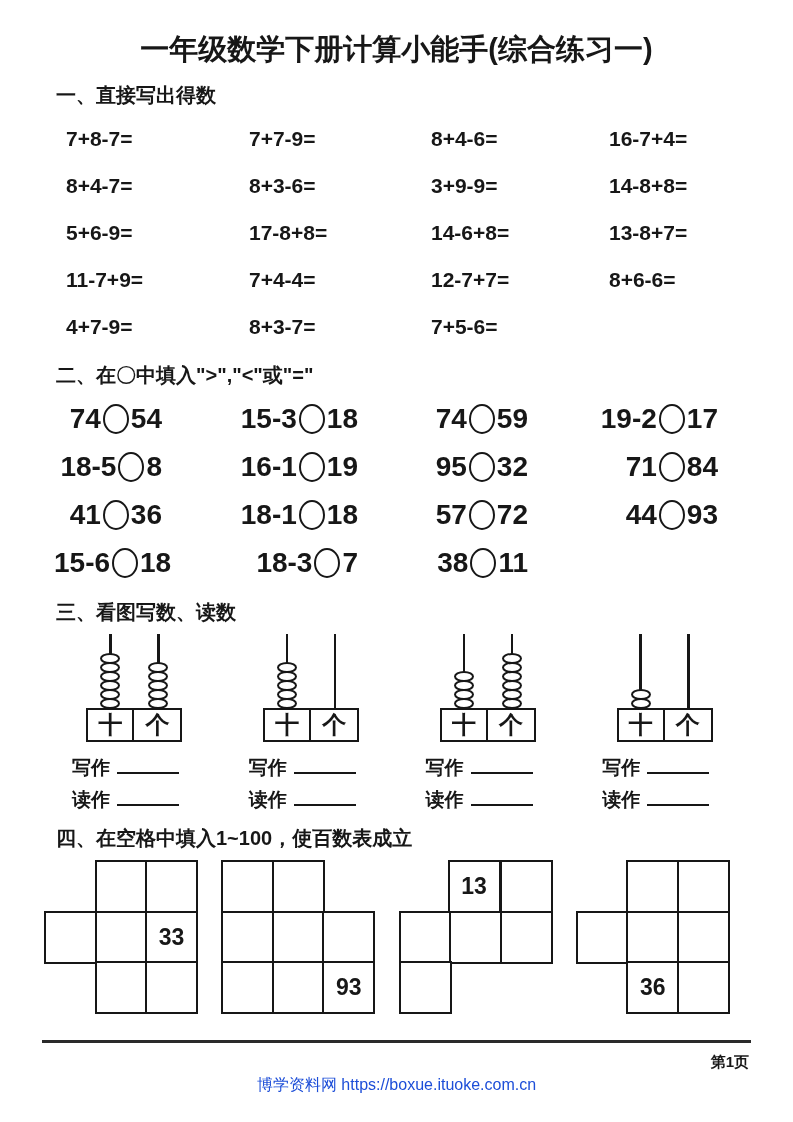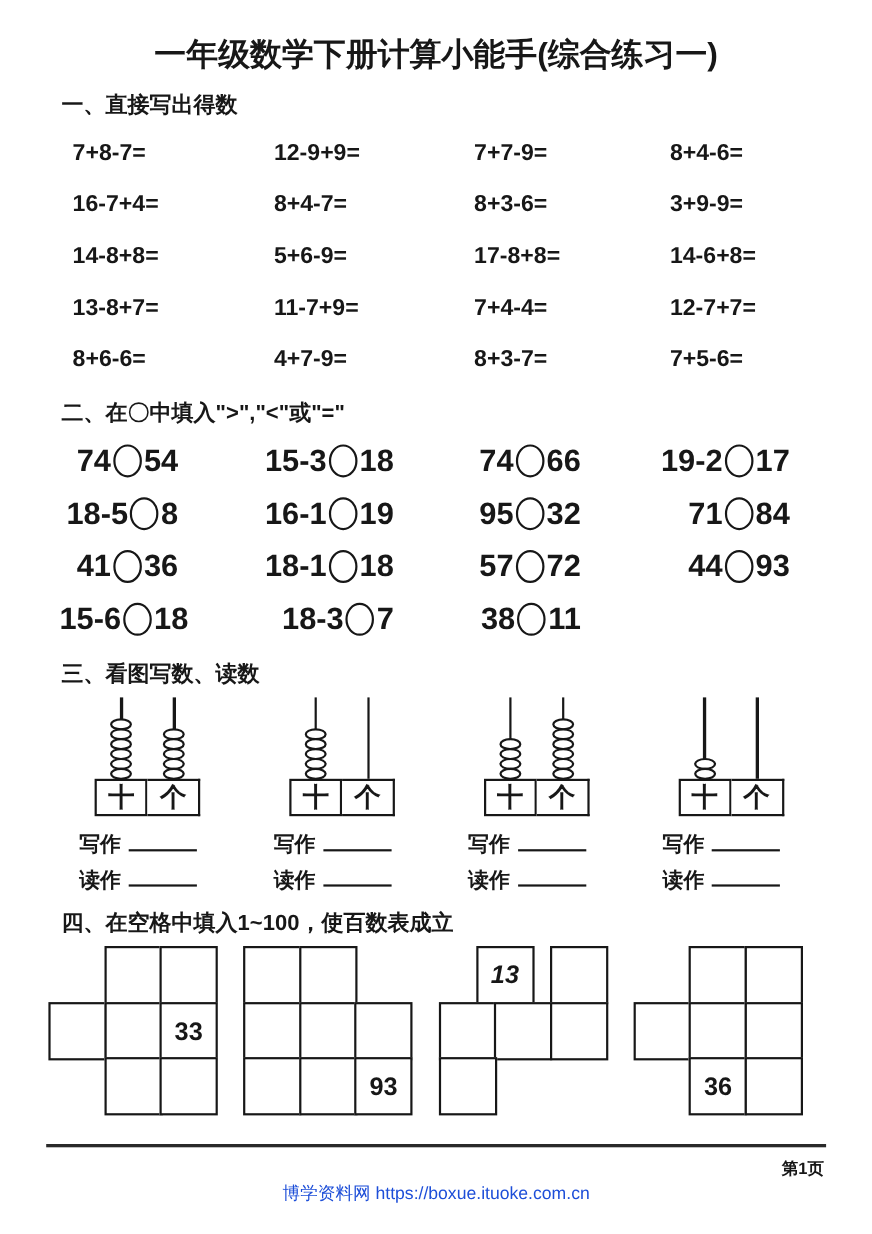--- a/index.html
+++ b/index.html
@@ -47,21 +47,20 @@
 <body>
 
 <div class="page">
 
   <h1 class="title">一年级数学下册计算小能手(综合练习一)</h1>
 
 
   <div class="sec-heading">一、直接写出得数</div>
   <div class="calc-grid">
     <div class="calc-cell">7+8-7=</div>
-    <div class="calc-cell">12-9+9=</div>
     <div class="calc-cell">7+7-9=</div>
     <div class="calc-cell">8+4-6=</div>
     <div class="calc-cell">16-7+4=</div>
     <div class="calc-cell">8+4-7=</div>
     <div class="calc-cell">8+3-6=</div>
     <div class="calc-cell">3+9-9=</div>
     <div class="calc-cell">14-8+8=</div>
     <div class="calc-cell">5+6-9=</div>
     <div class="calc-cell">17-8+8=</div>
     <div class="calc-cell">14-6+8=</div>
@@ -72,21 +71,21 @@
     <div class="calc-cell">8+6-6=</div>
     <div class="calc-cell">4+7-9=</div>
     <div class="calc-cell">8+3-7=</div>
     <div class="calc-cell">7+5-6=</div>
   </div>
 
   <div class="sec-heading">二、在〇中填入"&gt;","&lt;"或"="</div>
   <div class="cmp-grid">
     <div class="cmp-cell"><span>74</span><span class="cmp-circle"></span><span>54</span></div>
     <div class="cmp-cell"><span>15-3</span><span class="cmp-circle"></span><span>18</span></div>
-    <div class="cmp-cell"><span>74</span><span class="cmp-circle"></span><span>66</span></div>
+    <div class="cmp-cell"><span>74</span><span class="cmp-circle"></span><span>59</span></div>
     <div class="cmp-cell"><span>19-2</span><span class="cmp-circle"></span><span>17</span></div>
     <div class="cmp-cell"><span>18-5</span><span class="cmp-circle"></span><span>8</span></div>
     <div class="cmp-cell"><span>16-1</span><span class="cmp-circle"></span><span>19</span></div>
     <div class="cmp-cell"><span>95</span><span class="cmp-circle"></span><span>32</span></div>
     <div class="cmp-cell"><span>71</span><span class="cmp-circle"></span><span>84</span></div>
     <div class="cmp-cell"><span>41</span><span class="cmp-circle"></span><span>36</span></div>
     <div class="cmp-cell"><span>18-1</span><span class="cmp-circle"></span><span>18</span></div>
     <div class="cmp-cell"><span>57</span><span class="cmp-circle"></span><span>72</span></div>
     <div class="cmp-cell"><span>44</span><span class="cmp-circle"></span><span>93</span></div>
     <div class="cmp-cell"><span>15-6</span><span class="cmp-circle"></span><span>18</span></div>
@@ -232,21 +231,21 @@
         <div class="gcell" style="left: 0px; top: 0px;"></div>
         <div class="gcell" style="left: 50.5px; top: 0px;"></div>
         <div class="gcell" style="left: 0px; top: 50.5px;"></div>
         <div class="gcell" style="left: 50.5px; top: 50.5px;"></div>
         <div class="gcell" style="left: 101px; top: 50.5px;"></div>
         <div class="gcell" style="left: 0px; top: 101px;"></div>
         <div class="gcell" style="left: 50.5px; top: 101px;"></div>
         <div class="gcell" style="left: 101px; top: 101px;">93</div>
       </div>
     <div class="ngrid">
-        <div class="gcell" style="left: 34px; top: 0px; font-style: italic;">13</div>
+        <div class="gcell" style="left: 49px; top: 0px;">13</div>
         <div class="gcell" style="left: 101px; top: 0px;"></div>
         <div class="gcell" style="left: 0px; top: 50.5px;"></div>
         <div class="gcell" style="left: 50.5px; top: 50.5px;"></div>
         <div class="gcell" style="left: 101px; top: 50.5px;"></div>
         <div class="gcell" style="left: 0px; top: 101px;"></div>
       </div>
     <div class="ngrid">
         <div class="gcell" style="left: 50.5px; top: 0px;"></div>
         <div class="gcell" style="left: 101px; top: 0px;"></div>
         <div class="gcell" style="left: 0px; top: 50.5px;"></div>

